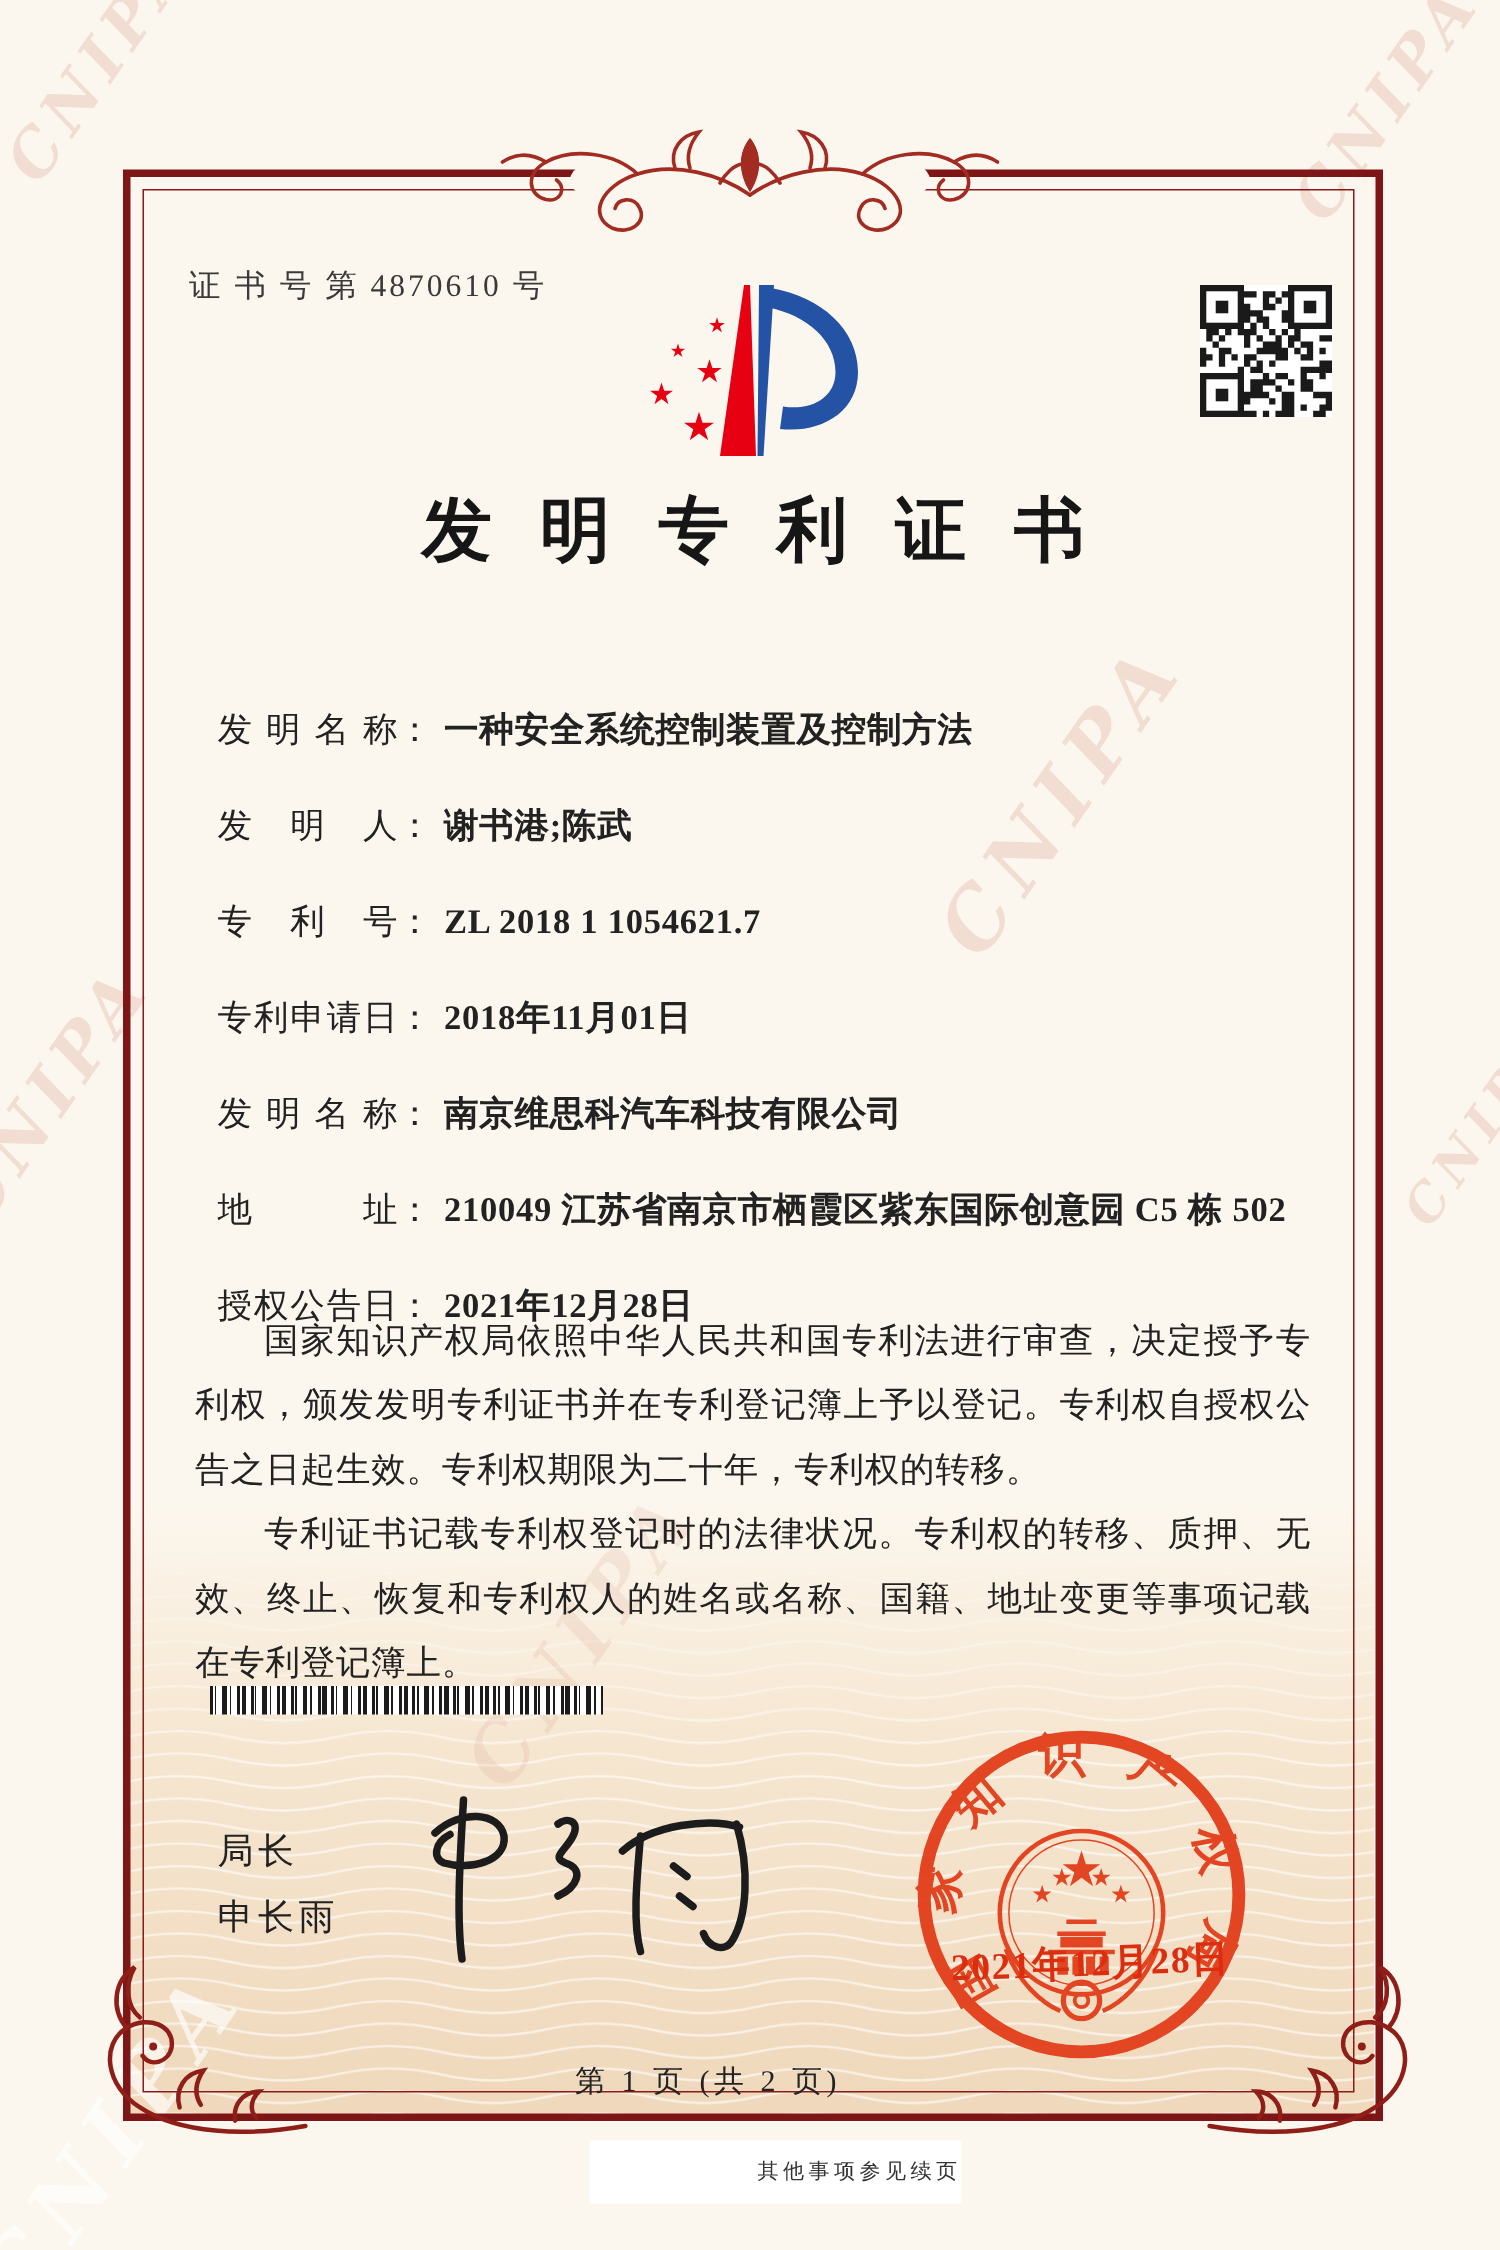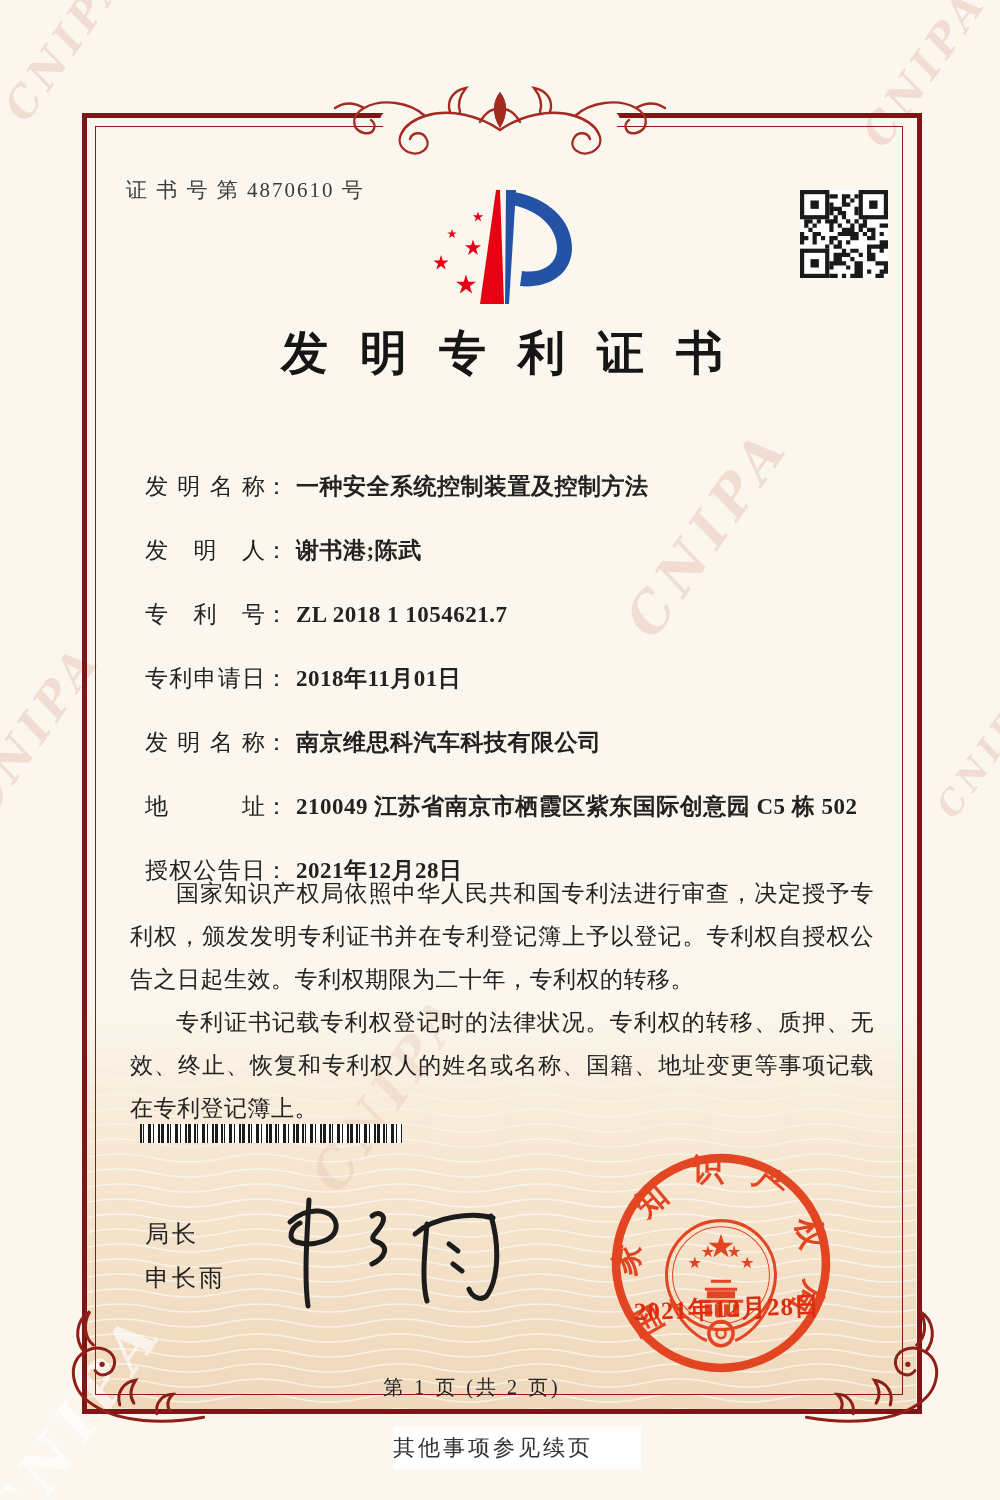--- a/index.html
+++ b/index.html
@@ -46,21 +46,21 @@
   .sig-title{left:145px;top:1218px;font-size:24px;letter-spacing:3px;z-index:5;}
   .sig-name{left:145px;top:1262px;font-size:24px;letter-spacing:3px;z-index:5;}
   .sig-script{left:272px;top:1188px;z-index:5;}
 
   .seal{left:606px;top:1148px;width:230px;height:230px;z-index:6;}
   .seal-date{left:596px;top:1292px;width:262px;text-align:center;font-size:25px;font-weight:bold;
              color:#dd2c0e;letter-spacing:1px;transform:rotate(-2deg);z-index:7;}
 
   .page-info{left:2px;top:1374px;width:940px;text-align:center;font-size:20px;letter-spacing:3px;z-index:5;}
   .cont-note{left:393px;top:1427px;width:248px;height:42px;background:#ffffff;z-index:5;
-             display:flex;align-items:center;justify-content:flex-start;font-size:22px;letter-spacing:3px;color:#333;}
+             display:flex;align-items:center;justify-content:flex-end;font-size:14px;letter-spacing:3px;color:#333;}
 
   .qr{left:800px;top:190px;width:88px;height:88px;z-index:5;background:#fff;}
   .logo{left:420px;top:172px;z-index:5;}
 </style>
 </head>
 <body>
 
 <div class="abs waves">
   <svg viewBox="0 0 832 410" preserveAspectRatio="none">
     <defs>

